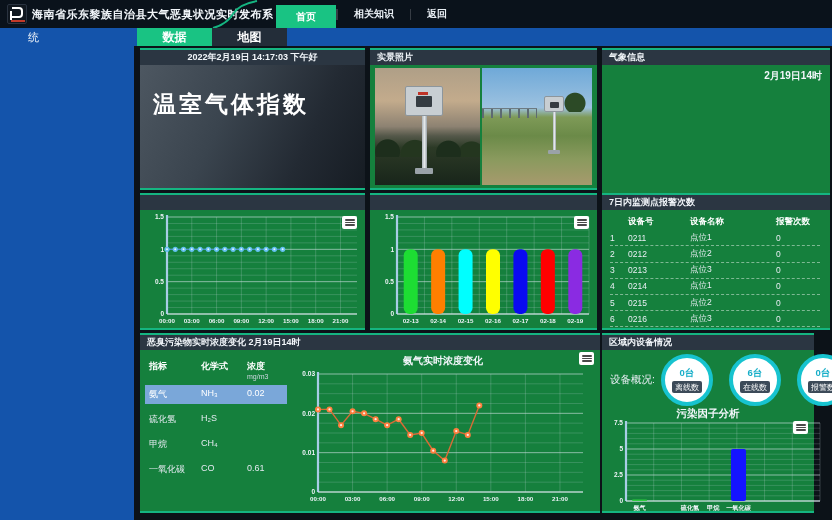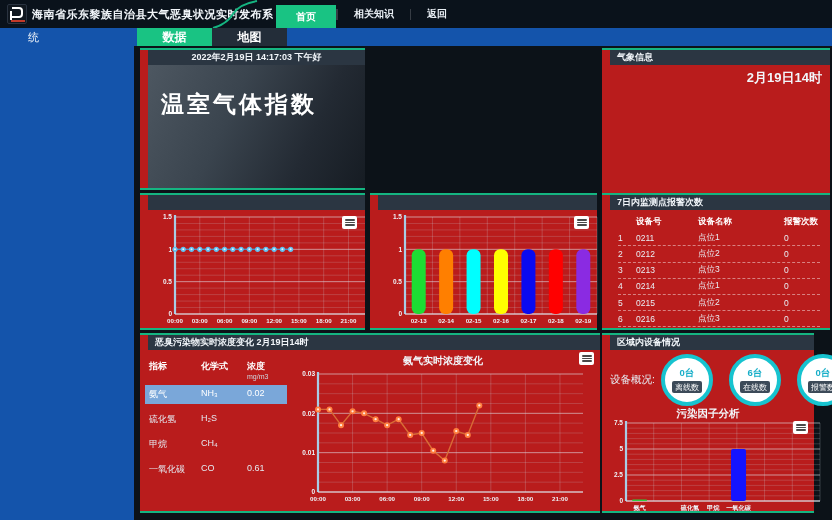--- a/index.html
+++ b/index.html
@@ -21,21 +21,21 @@
   .nav-item.active { background:#19c383; color:#fff; line-height:23px; height:23px; margin-top:5px; padding:0 20px; }
   .nav-sep { width:1px; height:11px; background:rgba(255,255,255,0.18); }
   
   .subbar { position:absolute; left:0; top:28px; width:832px; height:18px; background:#1454ab; }
   .sidebar { position:absolute; left:0; top:46px; width:134px; height:474px; background:#1454ab; }
   .title-cont { position:absolute; left:28px; top:30px; font-size:11px; color:#f2f6fa; }
   .tabs { position:absolute; left:137px; top:28px; height:18px; display:flex; }
   .tab { width:75px; height:18px; line-height:18px; text-align:center; font-size:12px; font-weight:bold; color:#fff; background:#232d39; cursor:pointer; }
   .tab.active { background:#19c383; }
   
-  .panel { position:absolute; background:#b91c1c; border-top:2px solid #15b581; border-bottom:2px solid #15b581;padding-left:8px; }
+  .panel { position:absolute; background:#15803d; border-top:2px solid #15b581; border-bottom:2px solid #15b581; }
   .panel-title { height:15px; line-height:15px; background:#2b3642; font-size:9px; font-weight:bold; color:#f2f6fa; padding-left:7px; white-space:nowrap; overflow:hidden; }
   .menu-icon { position:absolute; width:15px; height:13px; background:#fff; border-radius:2px; display:flex; flex-direction:column; justify-content:space-evenly; padding:2px 2.5px; cursor:pointer; z-index:3; }
   .menu-icon i { display:block; height:1.6px; background:#4a4a4a; border-radius:1px; }
   
   .p-greet { left:140px; top:48px; width:225px; height:142px; }
   .p-greet .panel-title { text-align:center; padding-left:0; }
   .greet-body { height:123px; background:linear-gradient(115deg,#4d5761 0%,#3a444e 38%,#232a33 72%,#161c23 100%); }
   .headline { padding:24px 0 0 13px; font-size:23px; font-weight:bold; color:#fff; letter-spacing:3px; }
   
   .p-photo { left:370px; top:48px; width:227px; height:142px; }
@@ -53,21 +53,21 @@
   .ph2-fence { position:absolute; left:0; top:40px; width:55px; height:10px;
     background:repeating-linear-gradient(90deg,#5d6a72 0 2px, transparent 2px 9px); border-top:1.5px solid #6d7a82; }
   .device { position:absolute; }
   .dev-head { background:#c8ced2; border:1px solid #8d969c; border-radius:2px; position:relative; }
   .dev-screen { position:absolute; background:#353c42; border-radius:1px; }
   .dev-dot { position:absolute; background:#c03428; }
   .dev-pole { background:linear-gradient(90deg,#aeb6bb,#e4e8ea,#9aa2a8); margin:0 auto; }
   .dev-base { background:#9aa2a8; margin:0 auto; border-radius:1px; }
   
   .p-weather { left:602px; top:48px; width:228px; height:152px; }
-  .weather-date { text-align:right; padding:4px 8px 0 0; font-size:13px; font-weight:bold; color:#f2f6fa; }
+  .weather-date { text-align:right; padding:4px 8px 0 0; font-size:10px; font-weight:bold; color:#f2f6fa; }
   
   .p-chart1 { left:140px; top:193px; width:225px; height:137px; }
   .p-chart2 { left:370px; top:193px; width:227px; height:137px; }
   .chart-strip { height:15px; background:#2b3642; }
   
   .p-alarm { left:602px; top:193px; width:228px; height:137px; }
   .alarm-table { padding:4px 10px 0 8px; }
   .a-row { display:flex; height:16.2px; align-items:center; font-size:8.5px; color:#e9eef4; }
   .a-row.head { font-weight:bold; color:#fff; }
   .a-row:not(.head) { border-bottom:1px dashed rgba(255,255,255,0.45); }
@@ -131,20 +131,47 @@
     <div class="tab">地图</div>
   </div>
 
   <section class="panel p-greet">
     <div class="panel-title">2022年2月19日 14:17:03 下午好</div>
     <div class="greet-body">
       <div class="headline">温室气体指数</div>
     </div>
   </section>
 
+  <section class="panel p-photo">
+    <div class="panel-title">实景照片</div>
+    <div class="photo-row">
+      <div class="photo photo-1">
+        <div class="ph-trees"></div>
+        <div class="device" style="left:30px; top:18px;">
+          <div class="dev-head" style="width:38px; height:30px;">
+            <span class="dev-screen" style="left:10px; top:9px; width:16px; height:11px;"></span>
+            <span class="dev-dot" style="left:12px; top:5px; width:10px; height:2.5px;"></span>
+          </div>
+          <div class="dev-pole" style="width:5px; height:52px;"></div>
+          <div class="dev-base" style="width:18px; height:6px;"></div>
+        </div>
+      </div>
+      <div class="photo photo-2">
+        <div class="ph2-fence"></div>
+        <div class="ph2-tree"></div>
+        <div class="device" style="left:62px; top:28px;">
+          <div class="dev-head" style="width:20px; height:16px;">
+            <span class="dev-screen" style="left:5px; top:5px; width:9px; height:6px;"></span>
+          </div>
+          <div class="dev-pole" style="width:3px; height:38px;"></div>
+          <div class="dev-base" style="width:12px; height:4px;"></div>
+        </div>
+      </div>
+    </div>
+  </section>
 
   <section class="panel p-weather">
     <div class="panel-title">气象信息</div>
     <div class="weather-date">2月19日14时</div>
   </section>
 
   <section class="panel p-chart1">
     <div class="chart-strip"></div>
     <div class="menu-icon" style="right:8px; top:21px;">
         <i></i>

